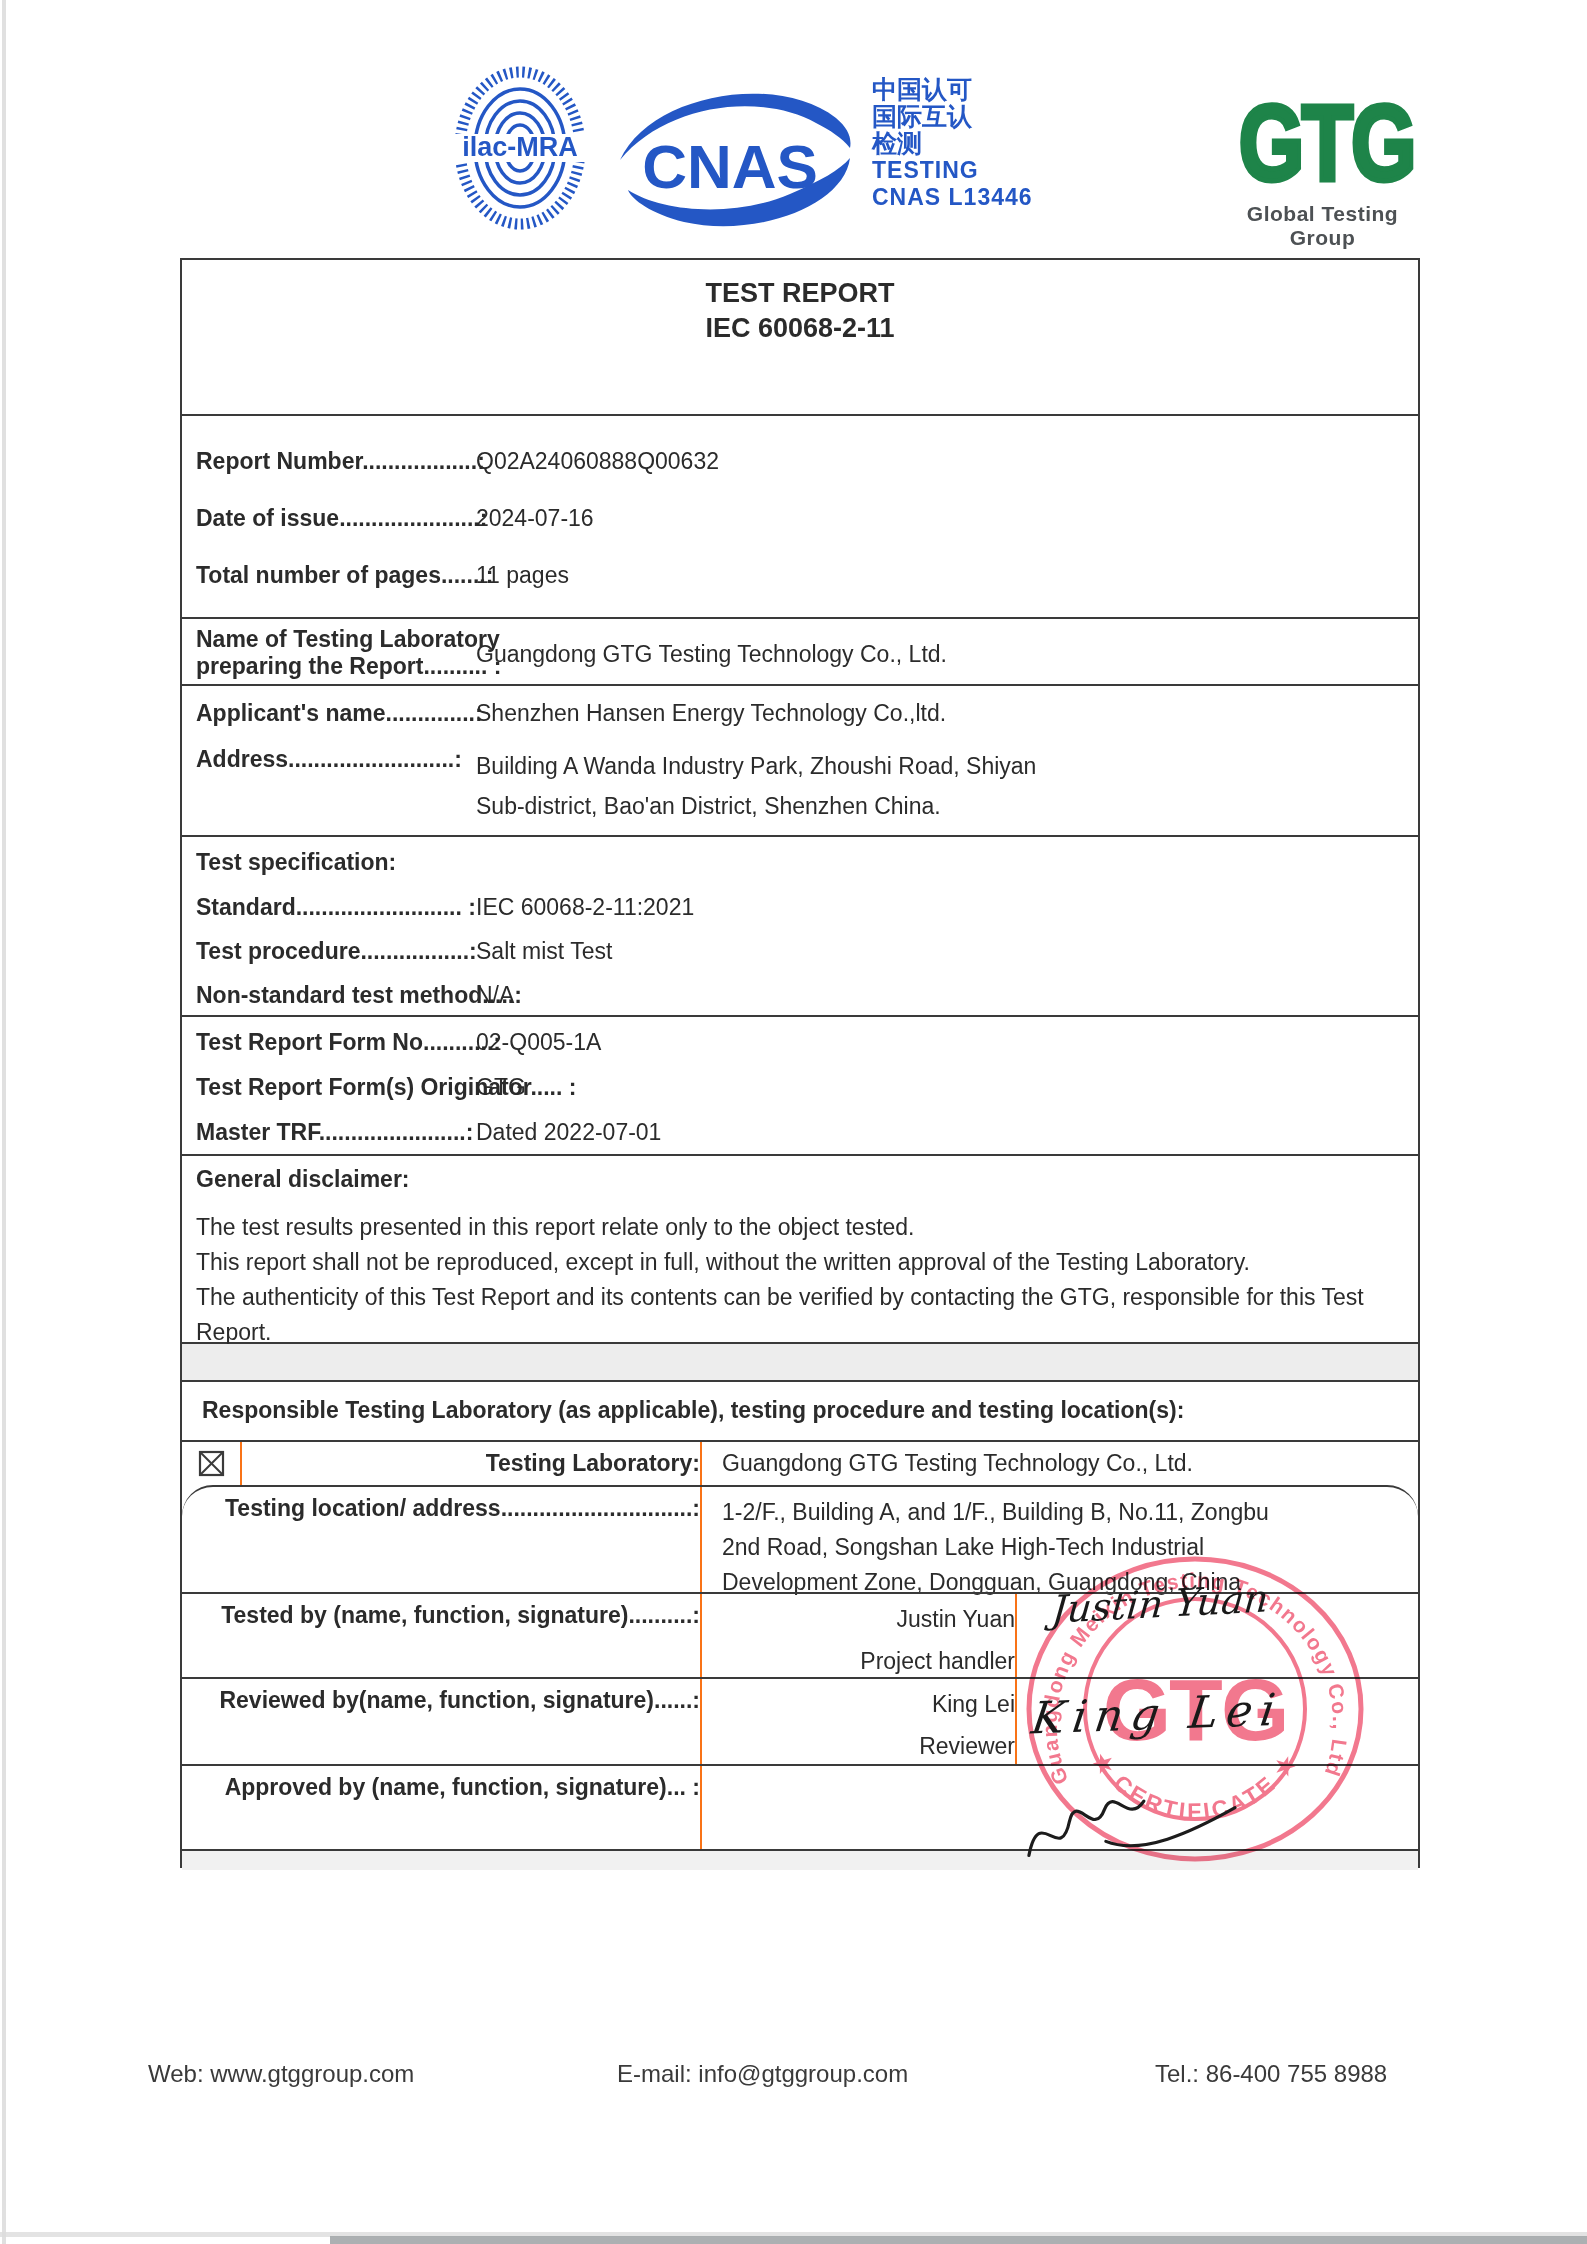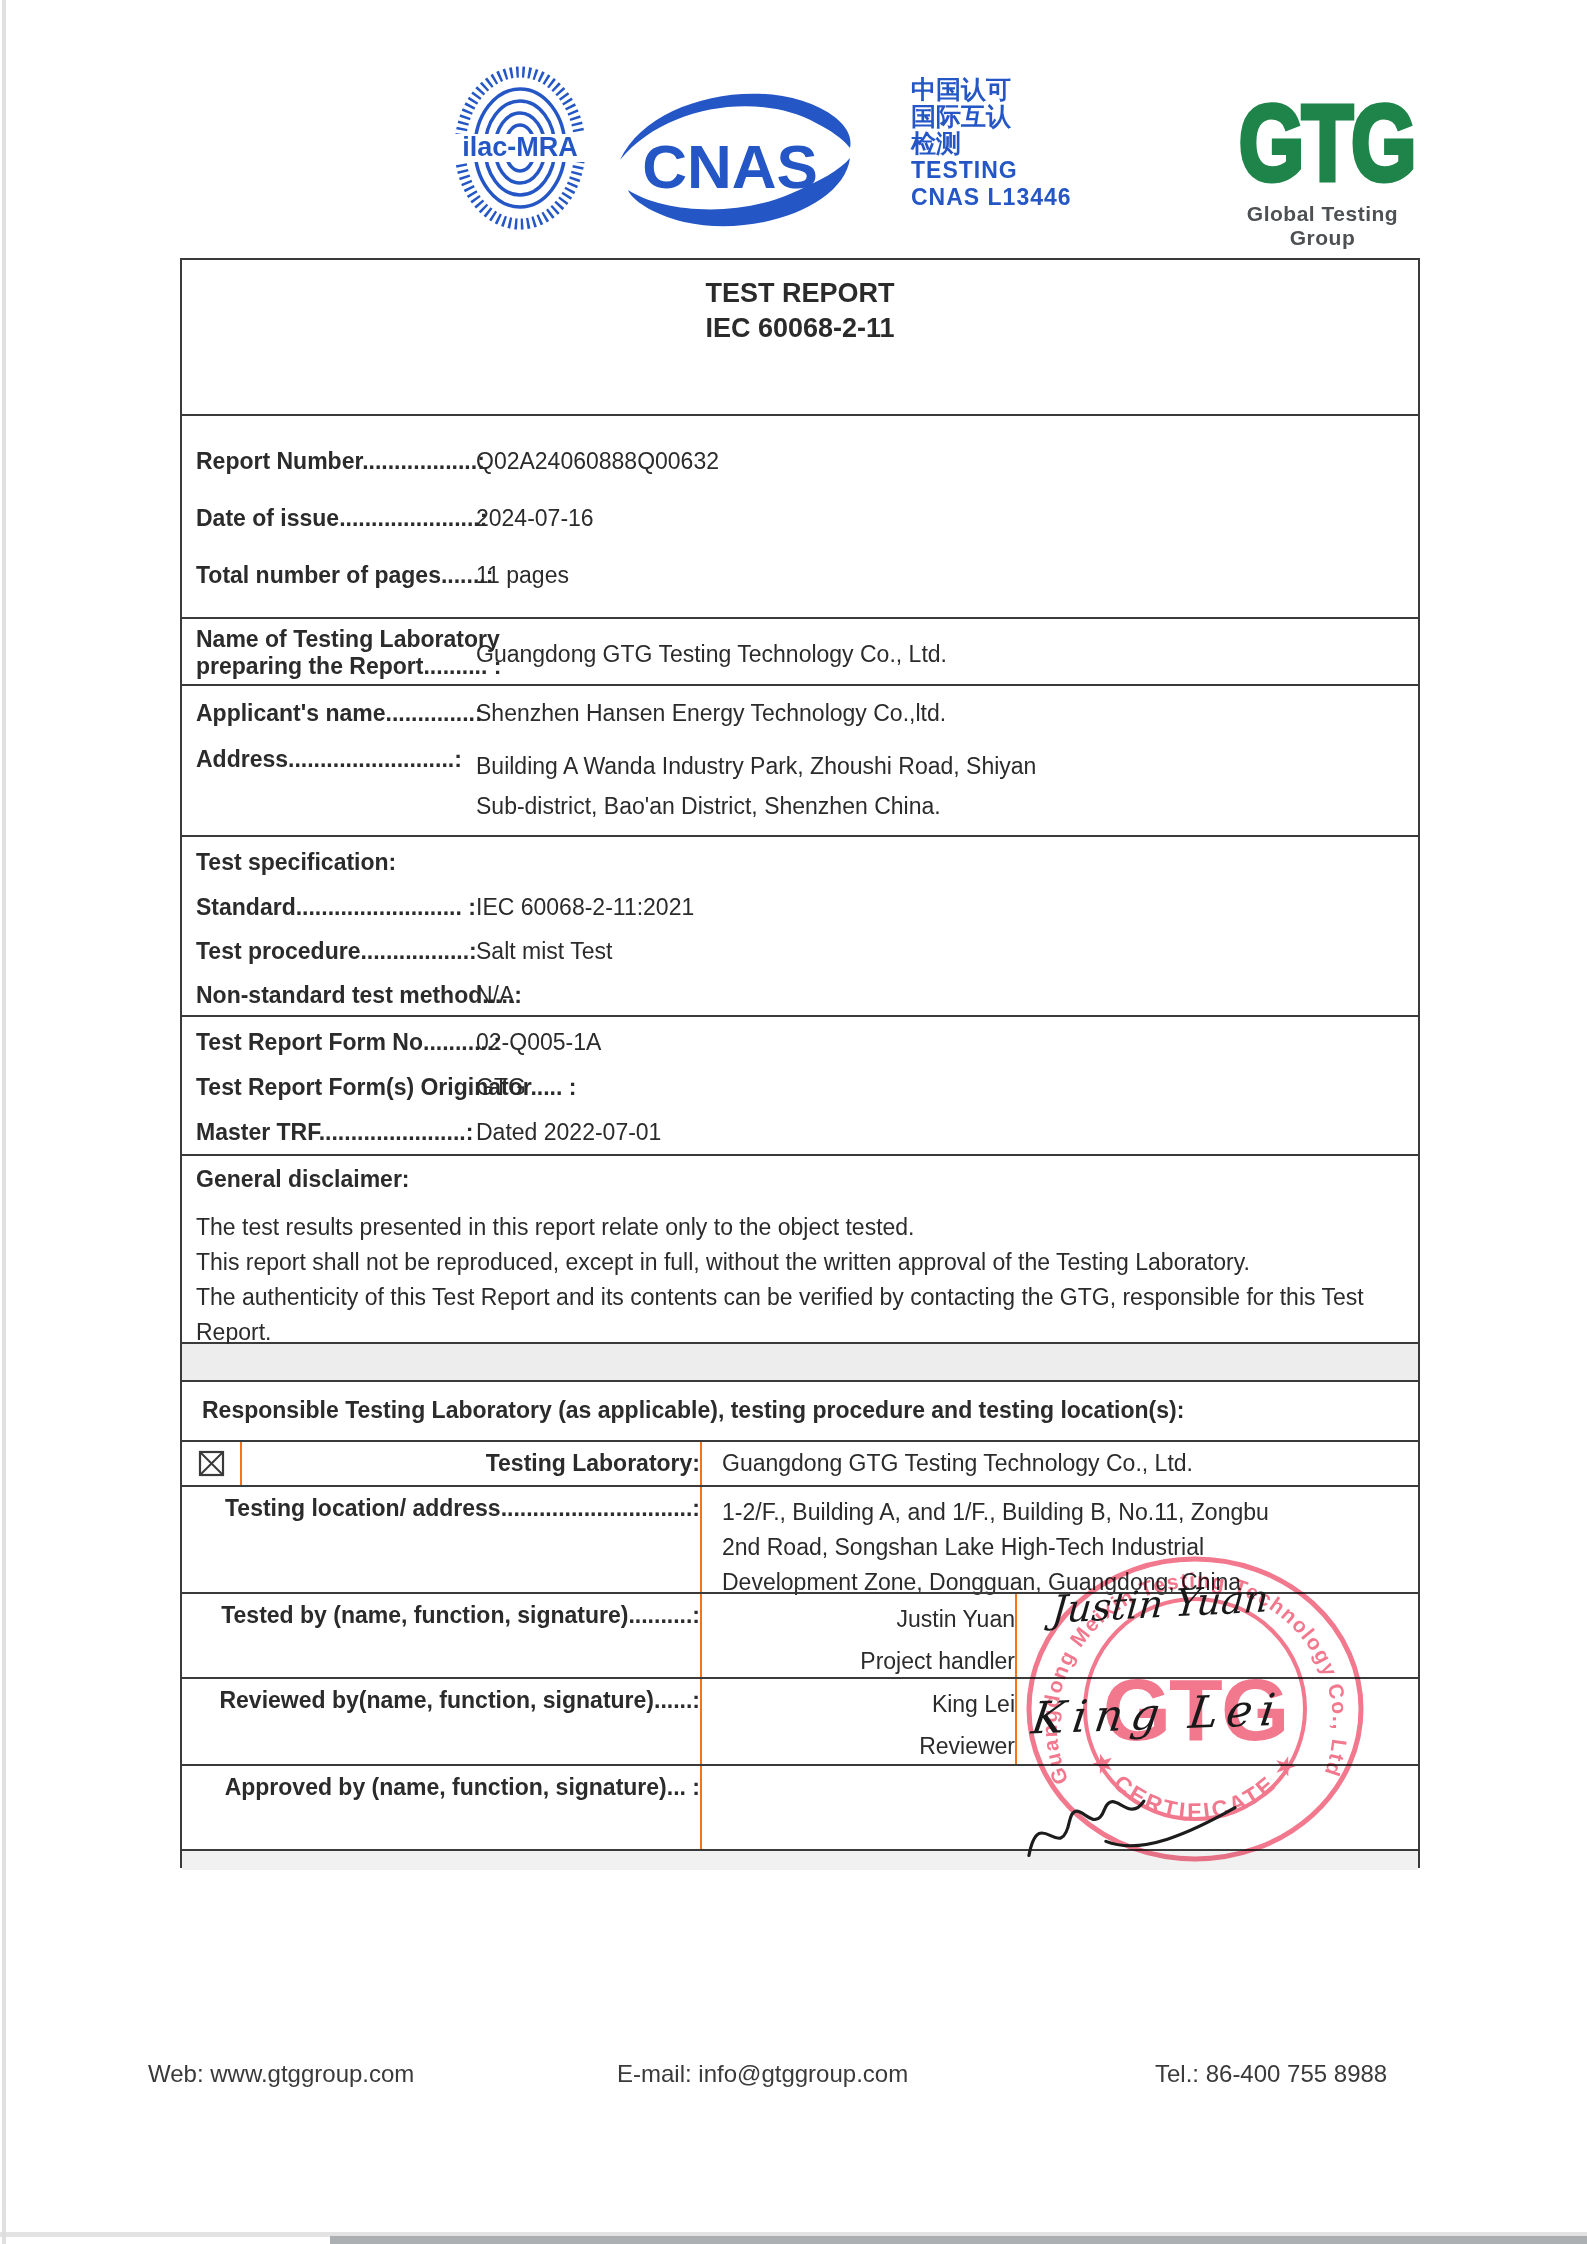--- a/index.html
+++ b/index.html
@@ -3,21 +3,21 @@
 <meta charset="utf-8">
 <style>
   html,body{margin:0;padding:0;}
   body{width:1587px;height:2244px;position:relative;background:#ffffff;
        font-family:"Liberation Sans",sans-serif;color:#2b2b2b;overflow:hidden;}
   .abs{position:absolute;}
   
   .edge-left{left:2px;top:0;width:4px;height:2244px;background:#c6c6c6;opacity:.55;}
   .bottom-strip-light{left:0;top:2232px;width:1587px;height:5px;background:#dcdcdc;opacity:.8;}
   .bottom-strip-dark{left:330px;top:2236px;width:1257px;height:8px;background:#a3a7aa;opacity:.9;}
-  #cn-block{left:911px;top:76px;line-height:27px;font-size:25px;font-weight:bold;color:#2457c5;}
+  #cn-block{left:872px;top:76px;line-height:27px;font-size:25px;font-weight:bold;color:#2457c5;}
   #cn-block .lat{font-size:23px;letter-spacing:1px;}
   #gtg-logo{left:1215px;top:84px;width:215px;text-align:center;}
   #gtg-word{font-size:108px;line-height:118px;font-weight:700;color:#1e8449;
             -webkit-text-stroke:5px #1e8449;letter-spacing:-3px;transform:scaleX(.78);transform-origin:center;}
   #gtg-caption{font-size:21px;font-weight:700;color:#4d5154;margin-top:0px;letter-spacing:.5px;}
   
   .doc-table{left:180px;width:1240px;background:#fff;border:2px solid #3a3a3a;box-sizing:border-box;}
   #table1{top:258px;height:1086px;}
   #table2{top:1380px;height:488px;}
   .gap-band{left:180px;top:1344px;width:1240px;height:36px;background:#ededed;
@@ -37,21 +37,21 @@
   #app-sec{height:151px;}
   #spec-sec{height:180px;}
   #trf-sec{height:139px;}
   #disc-sec{height:192px;}
   .mlines{line-height:40px;white-space:nowrap;}
   .disc-line{font-size:23px;line-height:35px;max-width:1185px;}
   
   .r-row{position:relative;box-sizing:border-box;border-top:2px solid #3a3a3a;display:flex;}
   #resp-header{height:58px;border-top:none;padding:15px 0 0 20px;font-weight:bold;font-size:23px;}
   #chk-row{height:45px;}
-  #loc-row{height:107px;}
+  #loc-row{height:107px;border-radius:31px;}
   .sig-row{height:85px;}
   #rev-row{height:87px;}
   #resp-strip{height:21px;background:#f1f1f1;}
   .cell{box-sizing:border-box;height:100%;}
   .br{border-right:2px solid #f97316;text-align:right;}
   .chk-cell{width:60px;display:flex;align-items:center;justify-content:center;}
   .chk-lbl-cell{width:460px;padding:8px 0 0 18px;}
   .resp-lbl-cell{width:520px;padding:8px 0 0 14px;}
   .resp-val-cell{flex:1;padding:8px 0 0 20px;font-size:23px;}
   .name-cell{width:315px;padding:4px 0 0 20px;font-size:23px;line-height:42px;}

